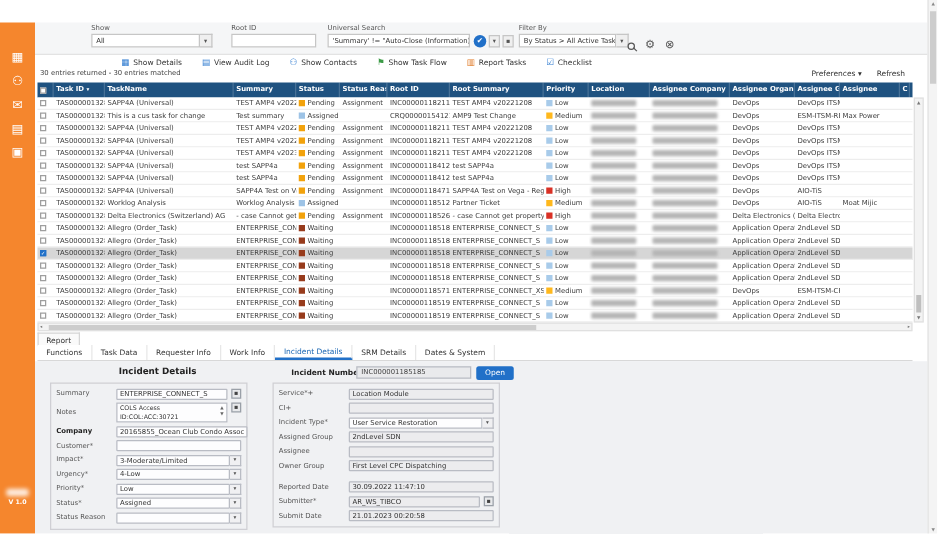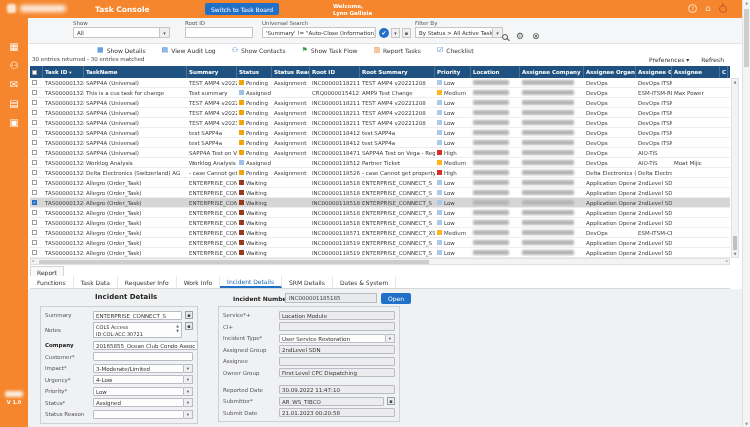--- a/index.html
+++ b/index.html
@@ -122,35 +122,20 @@
   .pagescroll { position:absolute; top:0; right:0; width:8px; height:427px; background:#F4F4F4; border-left:1px solid #E2E2E2; }
   .pagescroll .arr { position:absolute; left:0; right:0; text-align:center; font-size:3.5px; color:#888; }
   .pagescroll .arr.up { top:1px; } .pagescroll .arr.dn { bottom:1px; }
   .pthumb { position:absolute; left:1px; top:9px; width:5px; height:58px; background:#CDCDCD; }
 </style>
 </head>
 <body>
 
 <div class="page">
 
-  <div class="topbar">
-    <span class="logo-mark"></span>
-    <span class="logo-blur"></span>
-    <span class="app-title">Task Console</span>
-    <button class="switch-btn">Switch to Task Board</button>
-    <div class="welcome">
-      <div>Welcome,</div>
-      <div>Lynn Gallizia</div>
-    </div>
-    <div class="top-icons">
-      <span class="help-icon">?</span>
-      <span class="home-icon">⌂</span>
-      <span class="power-icon"></span>
-    </div>
-  </div>
 
   <div class="sidebar">
     <div class="side-icons">
         <span class="side-ic">▦</span>
         <span class="side-ic">⚇</span>
         <span class="side-ic">✉</span>
         <span class="side-ic">▤</span>
         <span class="side-ic">▣</span>
       </div>
     <div class="side-bottom">

